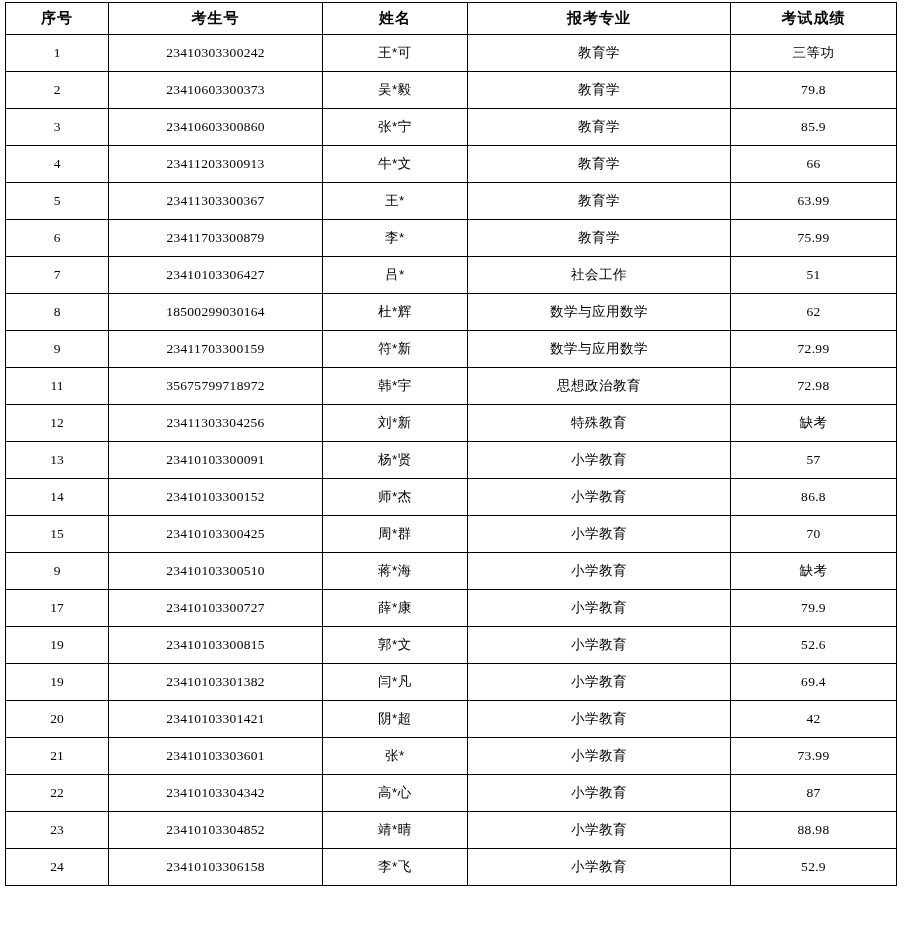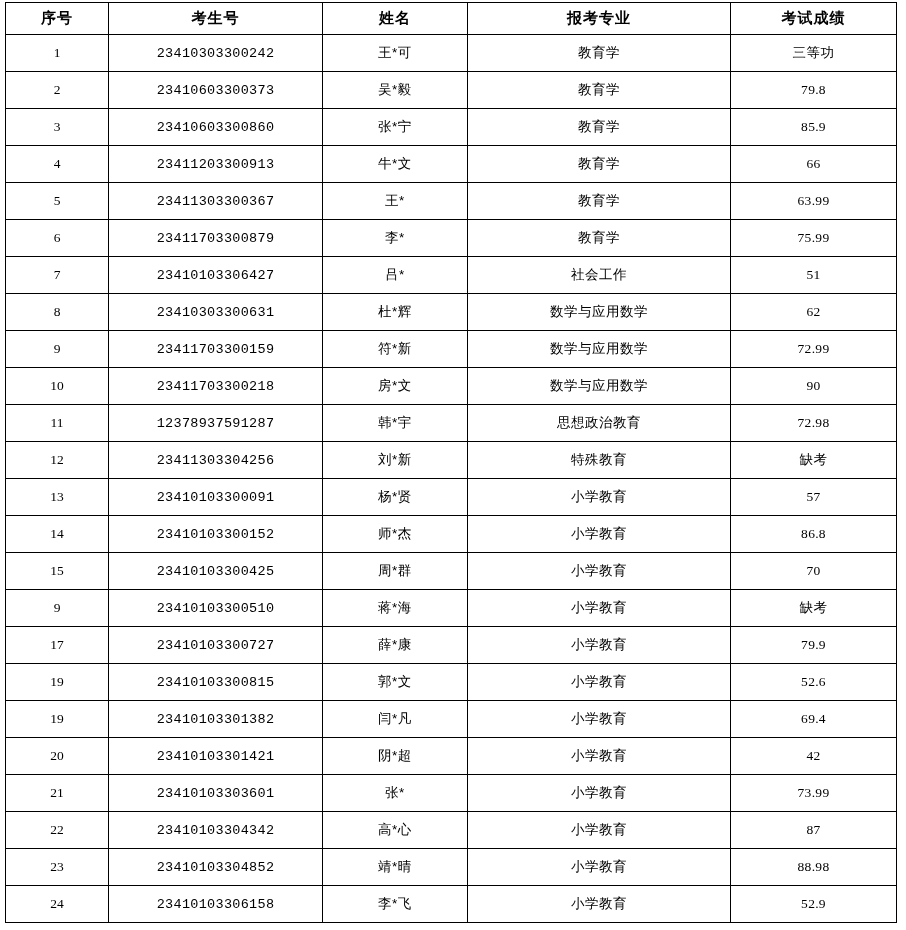--- a/index.html
+++ b/index.html
@@ -42,21 +42,21 @@
     font-size: 15px;
     letter-spacing: 1px;
     font-family: "Liberation Sans", "DejaVu Sans", sans-serif;
   }
   table.grid tbody td {
     height: 36px;
     font-size: 13.5px;
     font-weight: normal;
   }
   td.c-idx   { font-family: "Liberation Serif", "DejaVu Serif", serif; font-size: 13px; }
-  td.c-exam  { font-family: Liberation Mono, monospace; font-size: 14px; letter-spacing: 0.3px; }
+  td.c-exam  { font-family: Liberation Serif, serif; font-size: 14px; letter-spacing: 0.3px; }
   td.c-name  { font-family: Liberation Sans, sans-serif; font-size: 14px; font-weight: bold; letter-spacing: 0.5px; }
   td.c-major { font-family: "Liberation Sans", "DejaVu Sans", sans-serif; font-size: 13.5px; letter-spacing: 0.5px; margin-top: 18px; }
   td.c-score { font-family: "Liberation Serif", "DejaVu Serif", serif; font-size: 13.5px; letter-spacing: 0.3px; }
   td.c-score.text-score { font-family: "Liberation Sans", "DejaVu Sans", sans-serif; font-size: 13.5px; letter-spacing: 0.5px; }
   col.w-idx   { width: 103px; }
   col.w-exam  { width: 214px; }
   col.w-name  { width: 145px; }
   col.w-major { width: 263px; }
   col.w-score { width: 166px; }
 </style>
@@ -126,42 +126,35 @@
         </tr>
         <tr>
           <td class="c-idx">7</td>
           <td class="c-exam">23410103306427</td>
           <td class="c-name">吕*</td>
           <td class="c-major">社会工作</td>
           <td class="c-score">51</td>
         </tr>
         <tr>
           <td class="c-idx">8</td>
-          <td class="c-exam">23410303300631</td>
+          <td class="c-exam">18500299030164</td>
           <td class="c-name">杜*辉</td>
           <td class="c-major">数学与应用数学</td>
           <td class="c-score">62</td>
         </tr>
         <tr>
           <td class="c-idx">9</td>
           <td class="c-exam">23411703300159</td>
           <td class="c-name">符*新</td>
           <td class="c-major">数学与应用数学</td>
           <td class="c-score">72.99</td>
         </tr>
         <tr>
-          <td class="c-idx">10</td>
-          <td class="c-exam">23411703300218</td>
-          <td class="c-name">房*文</td>
-          <td class="c-major">数学与应用数学</td>
-          <td class="c-score">90</td>
-        </tr>
-        <tr>
           <td class="c-idx">11</td>
-          <td class="c-exam">12378937591287</td>
+          <td class="c-exam">35675799718972</td>
           <td class="c-name">韩*宇</td>
           <td class="c-major">思想政治教育</td>
           <td class="c-score">72.98</td>
         </tr>
         <tr>
           <td class="c-idx">12</td>
           <td class="c-exam">23411303304256</td>
           <td class="c-name">刘*新</td>
           <td class="c-major">特殊教育</td>
           <td class="c-score text-score">缺考</td>

